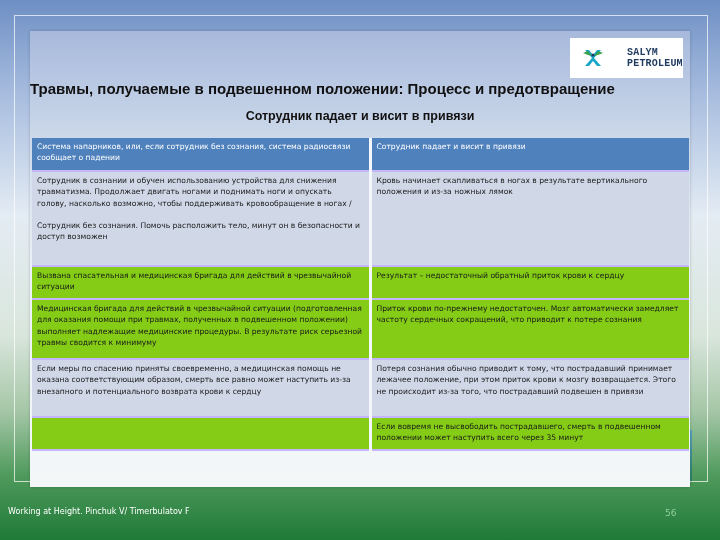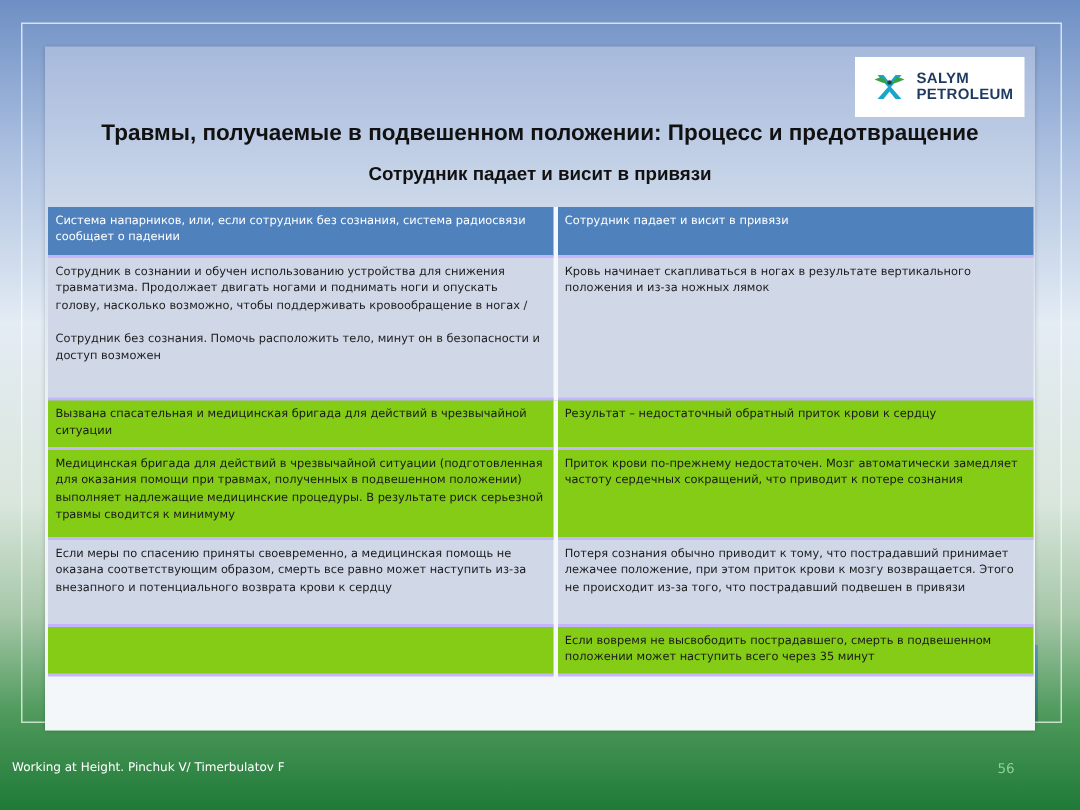--- a/index.html
+++ b/index.html
@@ -16,25 +16,25 @@
     position: absolute; left: 30px; top: 31px; width: 660px; height: 456px;
     background: linear-gradient(to bottom, #a7b9dc 0%, #cfdbeb 25%, #eef3f8 55%, #f3f7f8 100%);
     box-shadow: 0 0 3px rgba(0,0,0,0.2);
   }
   .logo {
     position: absolute; left: 570px; top: 38px; width: 113px; height: 40px;
     background: #ffffff; display: flex; align-items: center;
   }
   .logo svg { margin-left: 12px; }
   .logo-text {
-    margin-left: 7px; font-family: Liberation Sans, sans-serif;
+    margin-left: 23px; font-family: Liberation Mono, monospace;
     font-size: 10px; line-height: 11px; font-weight: bold; color: #1e3a5f; letter-spacing: 0.2px;
   }
   .title {
-    position: absolute; left: 30px; top: 80px; width: 660px; text-align: center;
+    position: absolute; left: 30px; top: 80px; width: 660px; text-align: left;
     font-family: "Liberation Sans", sans-serif; font-size: 15px; font-weight: bold; color: #111;
   }
   .subtitle {
     position: absolute; left: 30px; top: 109px; width: 660px; text-align: center;
     font-family: "Liberation Sans", sans-serif; font-size: 12.5px; font-weight: bold; color: #111;
   }
   table.grid {
     position: absolute; left: 32px; top: 138px; width: 657px;
     border-collapse: collapse; table-layout: fixed;
     font-family: "DejaVu Sans", sans-serif; font-size: 7.6px; line-height: 11.3px; color: #1a1a1a;

